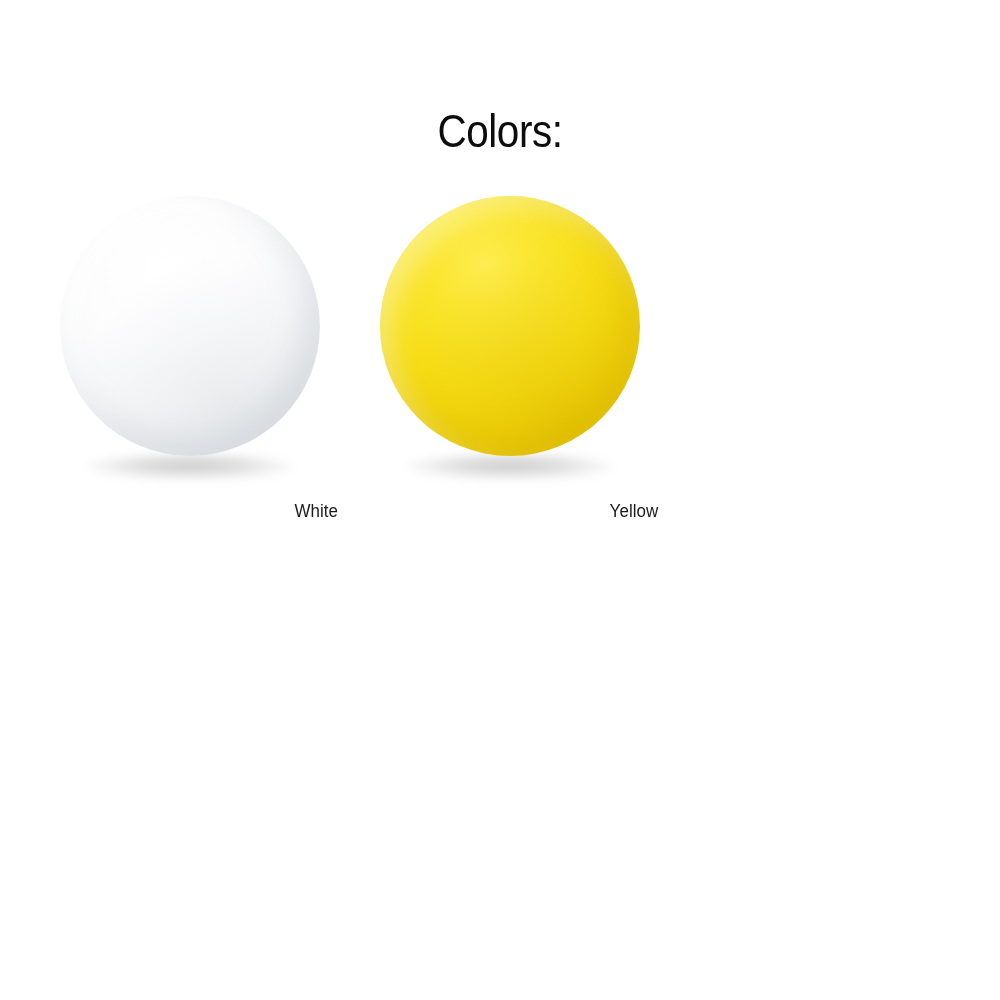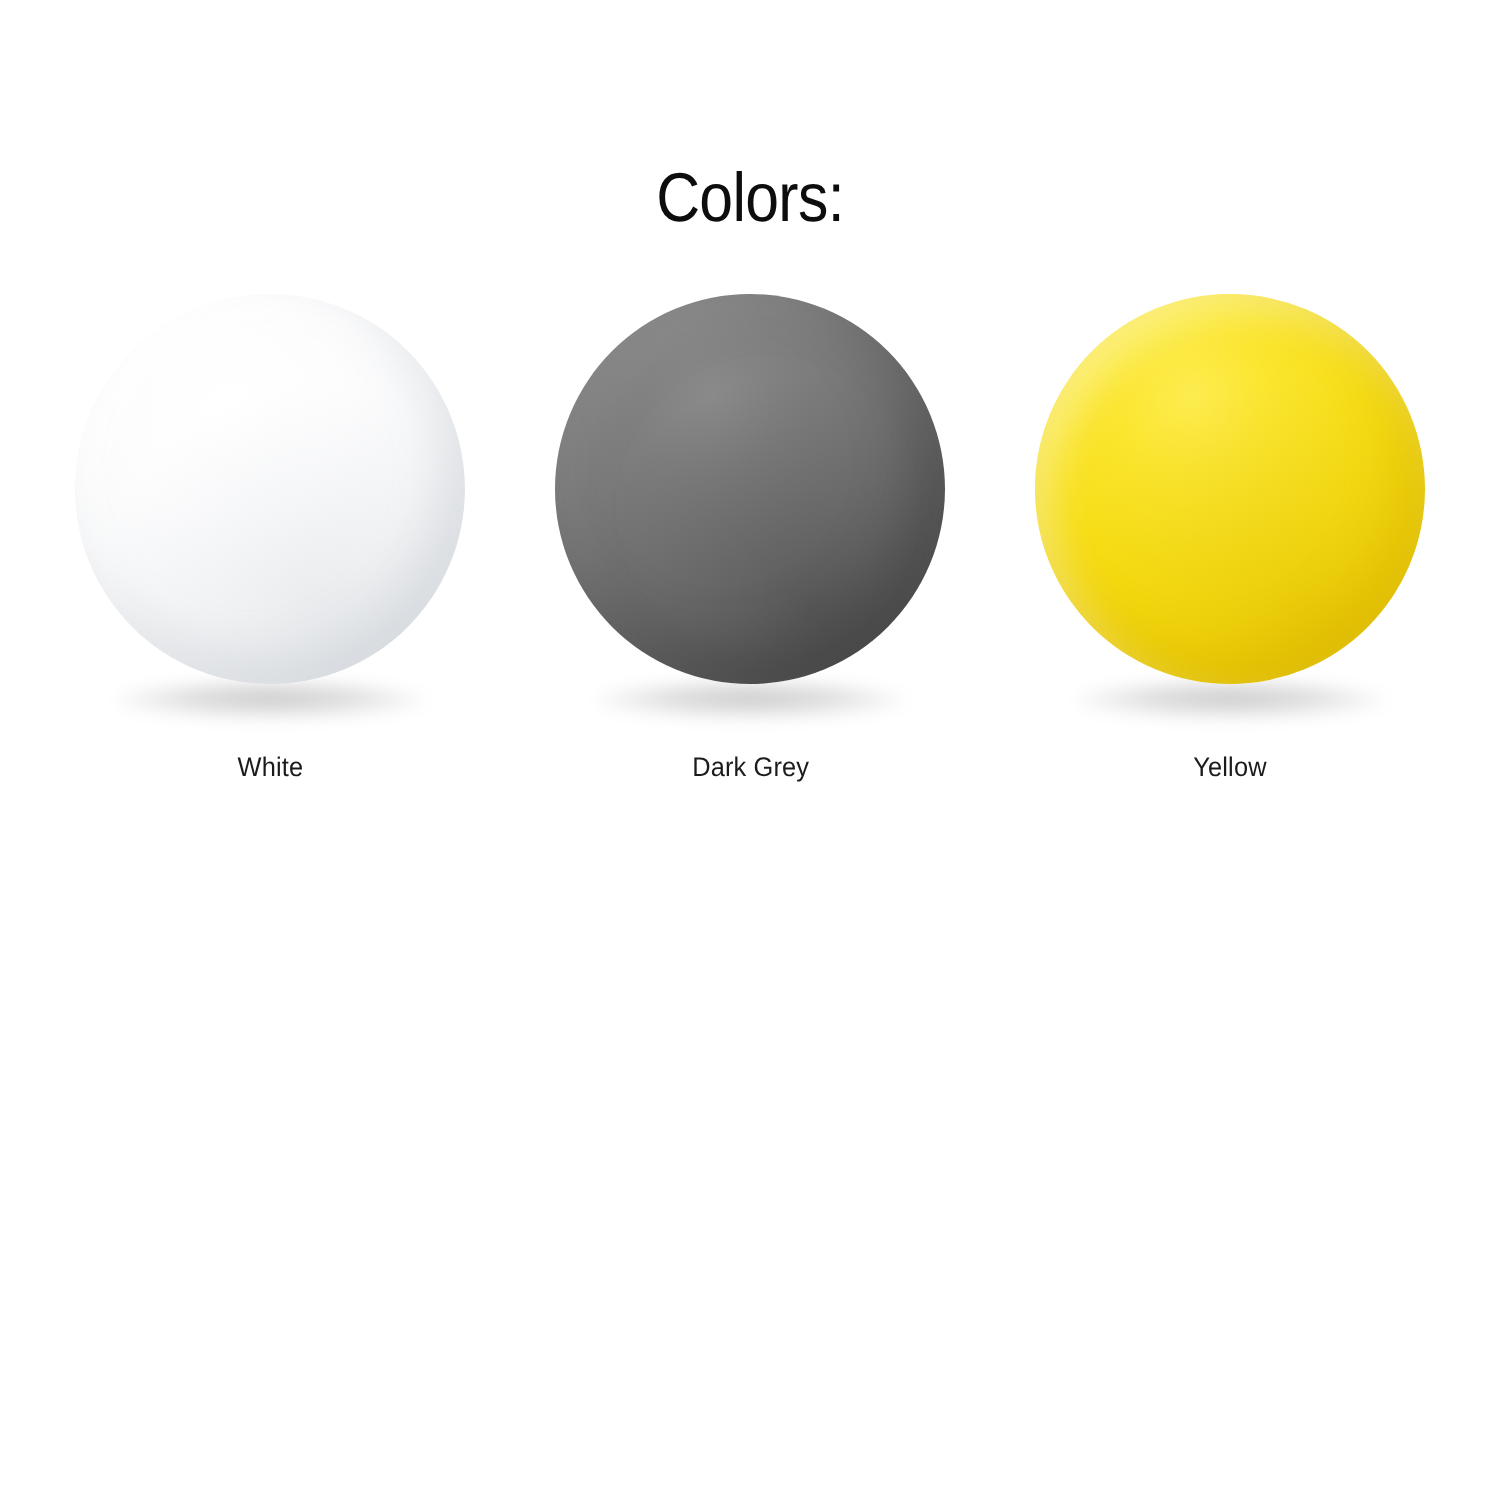--- a/index.html
+++ b/index.html
@@ -50,21 +50,21 @@
     grid-template-rows: repeat(2, 338px);
     justify-items: center;
   }
 
   .swatch {
     position: relative;
     width: 320px;
     height: 338px;
     display: flex;
     flex-direction: column;
-    align-items: center;
+    align-items: flex-end;
   }
 
   .sphere-wrap {
     position: relative;
     width: 300px;
     height: 288px;
     display: flex;
     align-items: flex-start;
     justify-content: center;
   }
@@ -162,26 +162,20 @@
   <div class="grid">
 
     <div class="swatch">
       <div class="sphere-wrap">
         <div class="sphere white"></div>
       </div>
       <div class="swatch-label">White</div>
     </div>
 
 
-    <div class="swatch">
-      <div class="sphere-wrap">
-        <div class="sphere darkgrey"></div>
-      </div>
-      <div class="swatch-label">Dark Grey</div>
-    </div>
 
 
 
     <div class="swatch">
       <div class="sphere-wrap">
         <div class="sphere yellow"></div>
       </div>
       <div class="swatch-label">Yellow</div>
     </div>
 

